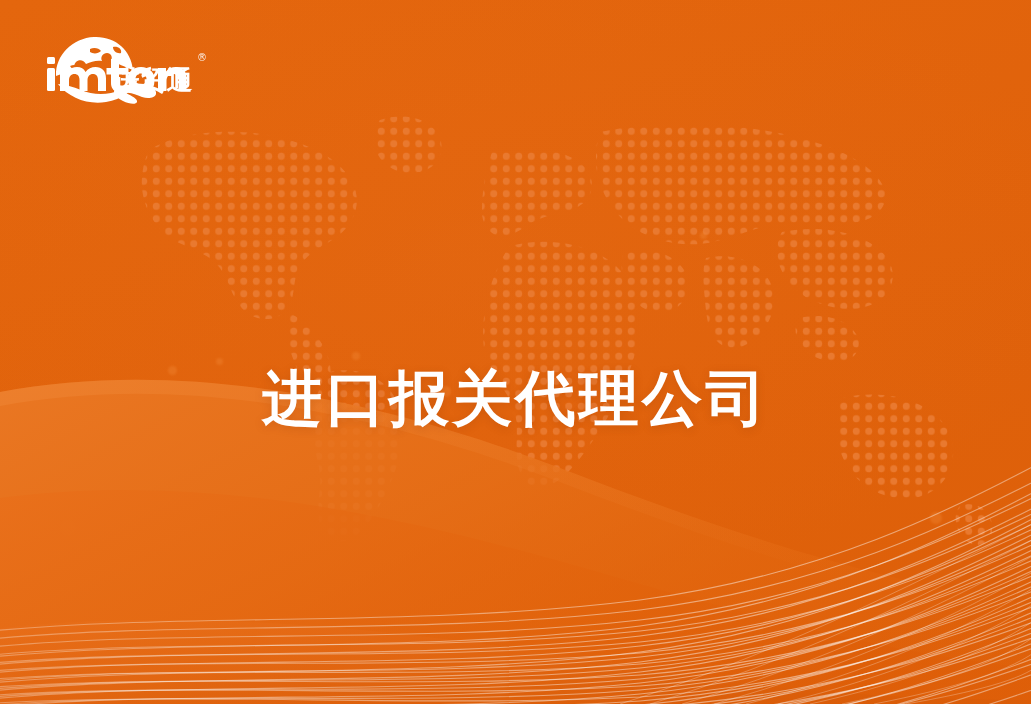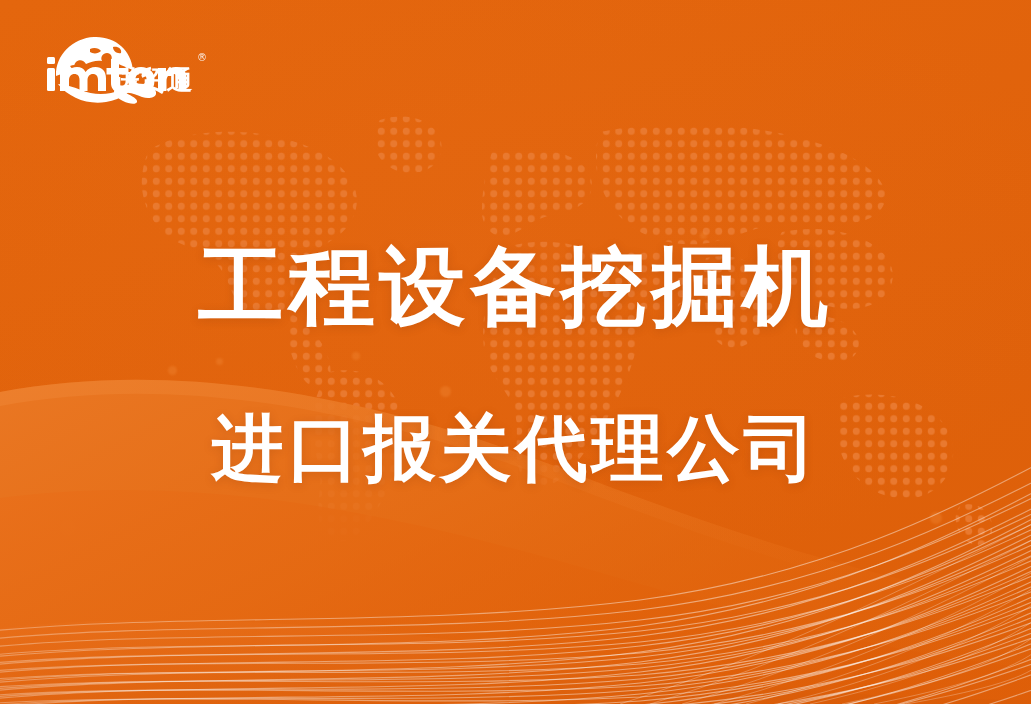--- a/index.html
+++ b/index.html
@@ -80,22 +80,21 @@
     line-height: 1;
     text-shadow: 0 2px 10px rgba(120, 45, 0, 0.18);
     white-space: nowrap;
   }
   #headline-1 {
     top: 243px;
     font-size: 86px;
   }
   #headline-2 {
     top: 369px;
-    font-size: 72px;
-    margin-top: 43px;
+    font-size: 60px;
   }
 </style>
 </head>
 <body>
 
 <div id="banner">
 
   <div class="bg-base"></div>
 
   <svg class="dotmap" viewBox="0 0 1031 704" preserveAspectRatio="none" aria-hidden="true">
@@ -296,16 +295,15 @@
         <path d="M240 80 h16 v7 c5 -7 12 -9 19 -9 c14 0 22 8 22 23 v25
                  h-16 v-22 c0 -8 -4 -12 -11 -12 c-8 0 -13 5 -13 14 v20 h-17 Z"></path>
       </g>
 
       <text x="310" y="122" text-anchor="end" fill="#ffffff" font-family="'DejaVu Sans','Liberation Sans',sans-serif" font-size="52" font-weight="bold" letter-spacing="1">进贸通</text>
 
       <text x="318" y="66" fill="#ffffff" fill-opacity="0.92" font-family="'DejaVu Sans','Liberation Sans',sans-serif" font-size="20">®</text>
     </svg>
   </div>
 
-  <div class="headline" id="headline-1">工程设备挖掘机</div>
   <div class="headline" id="headline-2">进口报关代理公司</div>
 
 </div>
 
 </body></html>

